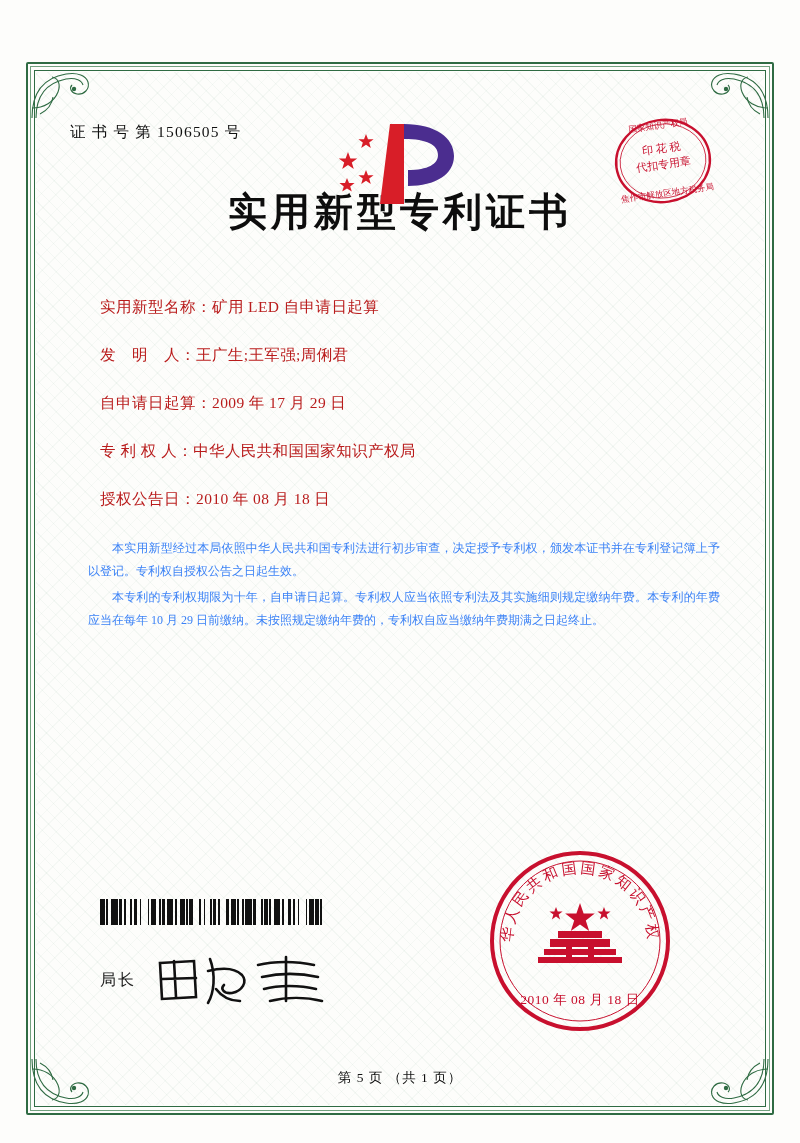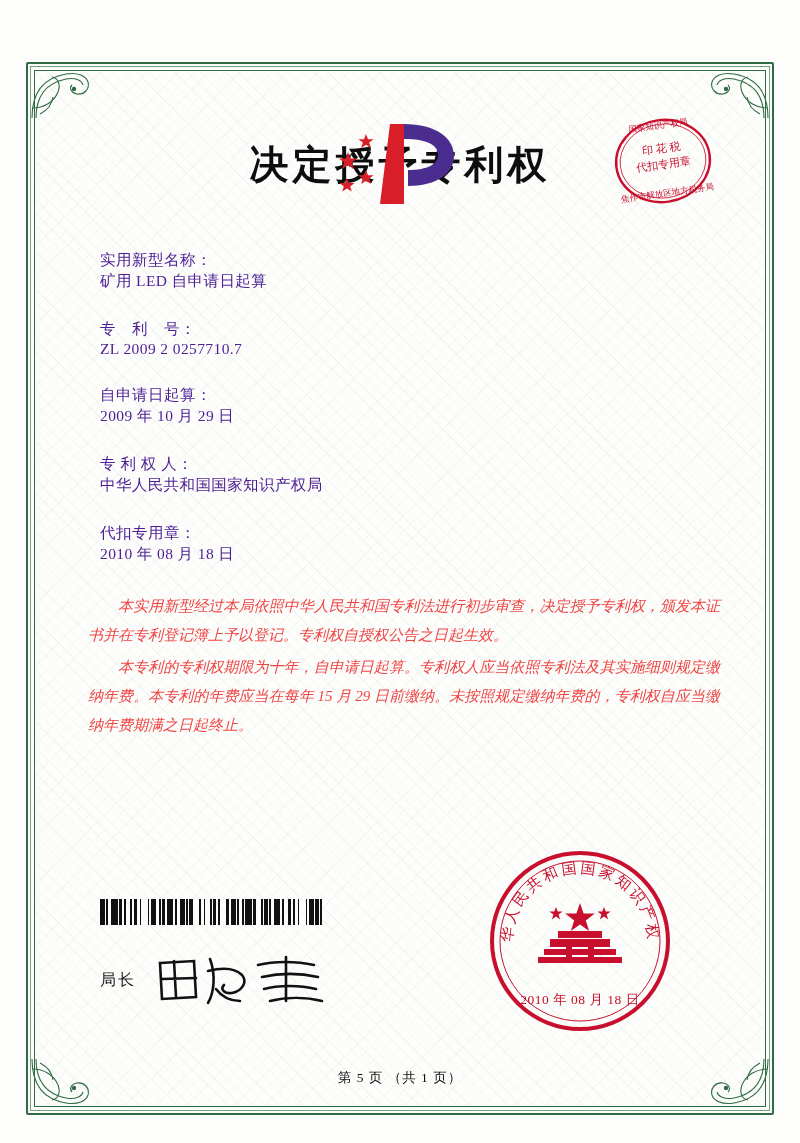--- a/index.html
+++ b/index.html
@@ -120,44 +120,42 @@
 
   .fields {
     margin-top: 58px;
     padding-left: 30px;
   }
   .field-row {
     display: flex;
     align-items: baseline;
     font-size: 15.5px;
     margin-bottom: 27px;
-    color: #4c1d95;
-    flex-direction: column;
+    color: #b91c1c;
   }
   .field-label {
     white-space: nowrap;
     letter-spacing: 0.5px;
   }
   .field-value {
     letter-spacing: 0.4px;
   }
 
   .paragraphs {
     margin-top: 14px;
     padding-left: 18px;
     padding-right: 10px;
   }
   .para {
-    font-size: 15px;
+    font-size: 12px;
     line-height: 1.95;
     text-indent: 2em;
     text-align: justify;
-    color: #ef4444;
+    color: #3b82f6;
     margin: 0 0 2px 0;
-    font-style: italic;
   }
 
   
   .barcode {
     position: absolute;
     left: 30px;
     bottom: 168px;
     width: 300px;
     height: 26px;
     display: flex;
@@ -263,20 +261,21 @@
       <path d="M4 54 C4 30 14 14 38 10 C50 8 58 12 60 18 C62 25 56 31 49 30 C43 29 41 24 44 21"></path>
       <path d="M8 54 C8 33 18 19 38 15 C48 13 54 17 55 21"></path>
       <path d="M4 44 C16 44 26 38 30 28 C33 20 30 14 24 13"></path>
       <circle cx="46" cy="25" r="2.2" fill="currentColor" stroke="none"></circle>
       <path d="M12 50 C20 46 24 40 25 33"></path>
     </svg>
   </div>
 
   <div class="content">
 
+    <div class="cert-no">证 书 号 第 1506505 号</div>
 
     <div class="logo">
       <svg viewBox="0 0 130 92">
 
         <g fill="#d81e28">
           <polygon points="16,36 18.4,42.4 25.2,42.4 19.8,46.5 21.8,53 16,49 10.2,53 12.2,46.5 6.8,42.4 13.6,42.4"></polygon>
           <polygon points="34,18 36,23.2 41.6,23.2 37.2,26.6 38.8,32 34,28.7 29.2,32 30.8,26.6 26.4,23.2 32,23.2"></polygon>
           <polygon points="34,54 36,59.2 41.6,59.2 37.2,62.6 38.8,68 34,64.7 29.2,68 30.8,62.6 26.4,59.2 32,59.2"></polygon>
           <polygon points="15,62 17,67 22.6,67 18.2,70.4 19.8,75.6 15,72.4 10.2,75.6 11.8,70.4 7.4,67 13,67"></polygon>
         </g>
@@ -293,48 +292,48 @@
           <ellipse cx="53" cy="53" rx="47" ry="41" fill="none" stroke="#c8102e" stroke-width="2.4"></ellipse>
           <ellipse cx="53" cy="53" rx="43" ry="37" fill="none" stroke="#c8102e" stroke-width="0.8"></ellipse>
           <text x="53" y="44" text-anchor="middle" fill="#c8102e" font-size="11" font-family="'Liberation Serif',serif">印 花 税</text>
           <text x="53" y="60" text-anchor="middle" fill="#c8102e" font-size="11" font-family="'Liberation Serif',serif">代扣专用章</text>
           <text x="53" y="20" text-anchor="middle" fill="#c8102e" font-size="8.5" font-family="'Liberation Serif',serif">国家知识产权局</text>
           <text x="53" y="88" text-anchor="middle" fill="#c8102e" font-size="8.5" font-family="'Liberation Serif',serif">焦作市解放区地方税务局</text>
         </g>
       </svg>
     </div>
 
-    <div class="title">决定授予专利权</div>
+    <div class="title">实用新型专利证书</div>
 
     <div class="fields">
       <div class="field-row">
         <span class="field-label">实用新型名称：</span>
         <span class="field-value">矿用 LED 自申请日起算</span>
       </div>
       <div class="field-row">
-        <span class="field-label">专　利　号：</span>
-        <span class="field-value">ZL 2009 2 0257710.7</span>
+        <span class="field-label">发　明　人：</span>
+        <span class="field-value">王广生;王军强;周俐君</span>
       </div>
       <div class="field-row">
         <span class="field-label">自申请日起算：</span>
-        <span class="field-value">2009 年 10 月 29 日</span>
+        <span class="field-value">2009 年 17 月 29 日</span>
       </div>
       <div class="field-row">
         <span class="field-label">专 利 权 人：</span>
         <span class="field-value">中华人民共和国国家知识产权局</span>
       </div>
       <div class="field-row">
-        <span class="field-label">代扣专用章：</span>
+        <span class="field-label">授权公告日：</span>
         <span class="field-value">2010 年 08 月 18 日</span>
       </div>
     </div>
 
     <div class="paragraphs">
       <p class="para">本实用新型经过本局依照中华人民共和国专利法进行初步审查，决定授予专利权，颁发本证书并在专利登记簿上予以登记。专利权自授权公告之日起生效。</p>
-      <p class="para">本专利的专利权期限为十年，自申请日起算。专利权人应当依照专利法及其实施细则规定缴纳年费。本专利的年费应当在每年 15 月 29 日前缴纳。未按照规定缴纳年费的，专利权自应当缴纳年费期满之日起终止。</p>
+      <p class="para">本专利的专利权期限为十年，自申请日起算。专利权人应当依照专利法及其实施细则规定缴纳年费。本专利的年费应当在每年 10 月 29 日前缴纳。未按照规定缴纳年费的，专利权自应当缴纳年费期满之日起终止。</p>
     </div>
 
     <div class="barcode" id="barcode">
         <i style="width: 4.8px; background: rgb(17, 17, 17);"></i>
         <i style="width: 1.6px; background: transparent;"></i>
         <i style="width: 1.6px; background: rgb(17, 17, 17);"></i>
         <i style="width: 3.2px; background: transparent;"></i>
         <i style="width: 6.4px; background: rgb(17, 17, 17);"></i>
         <i style="width: 1.6px; background: transparent;"></i>
         <i style="width: 3.2px; background: rgb(17, 17, 17);"></i>

